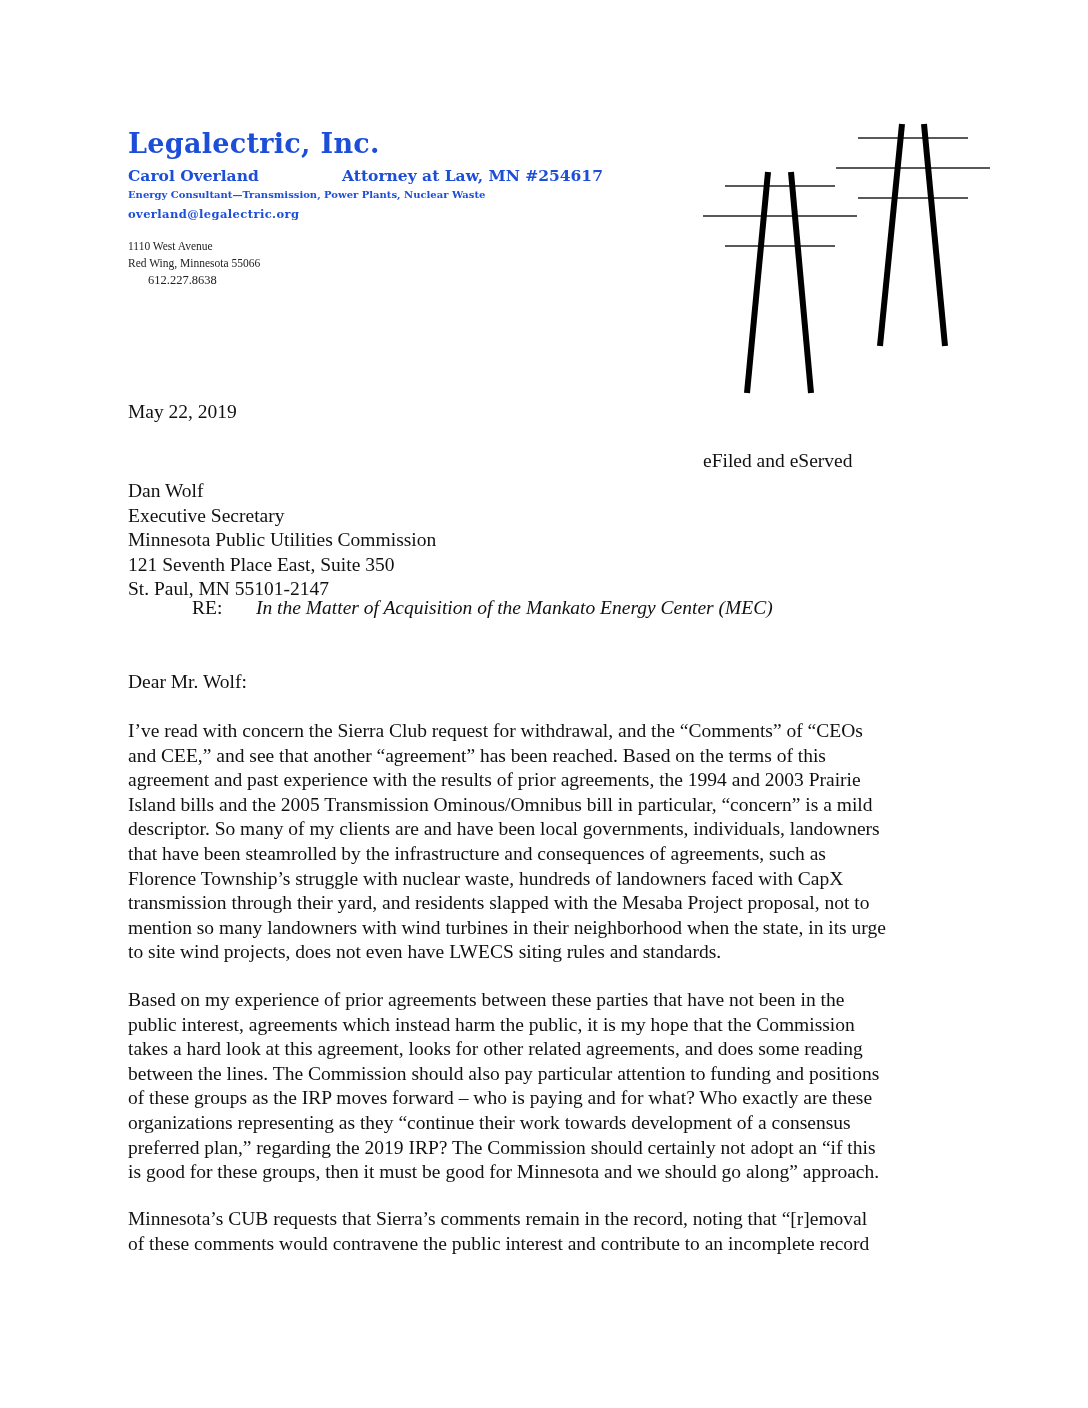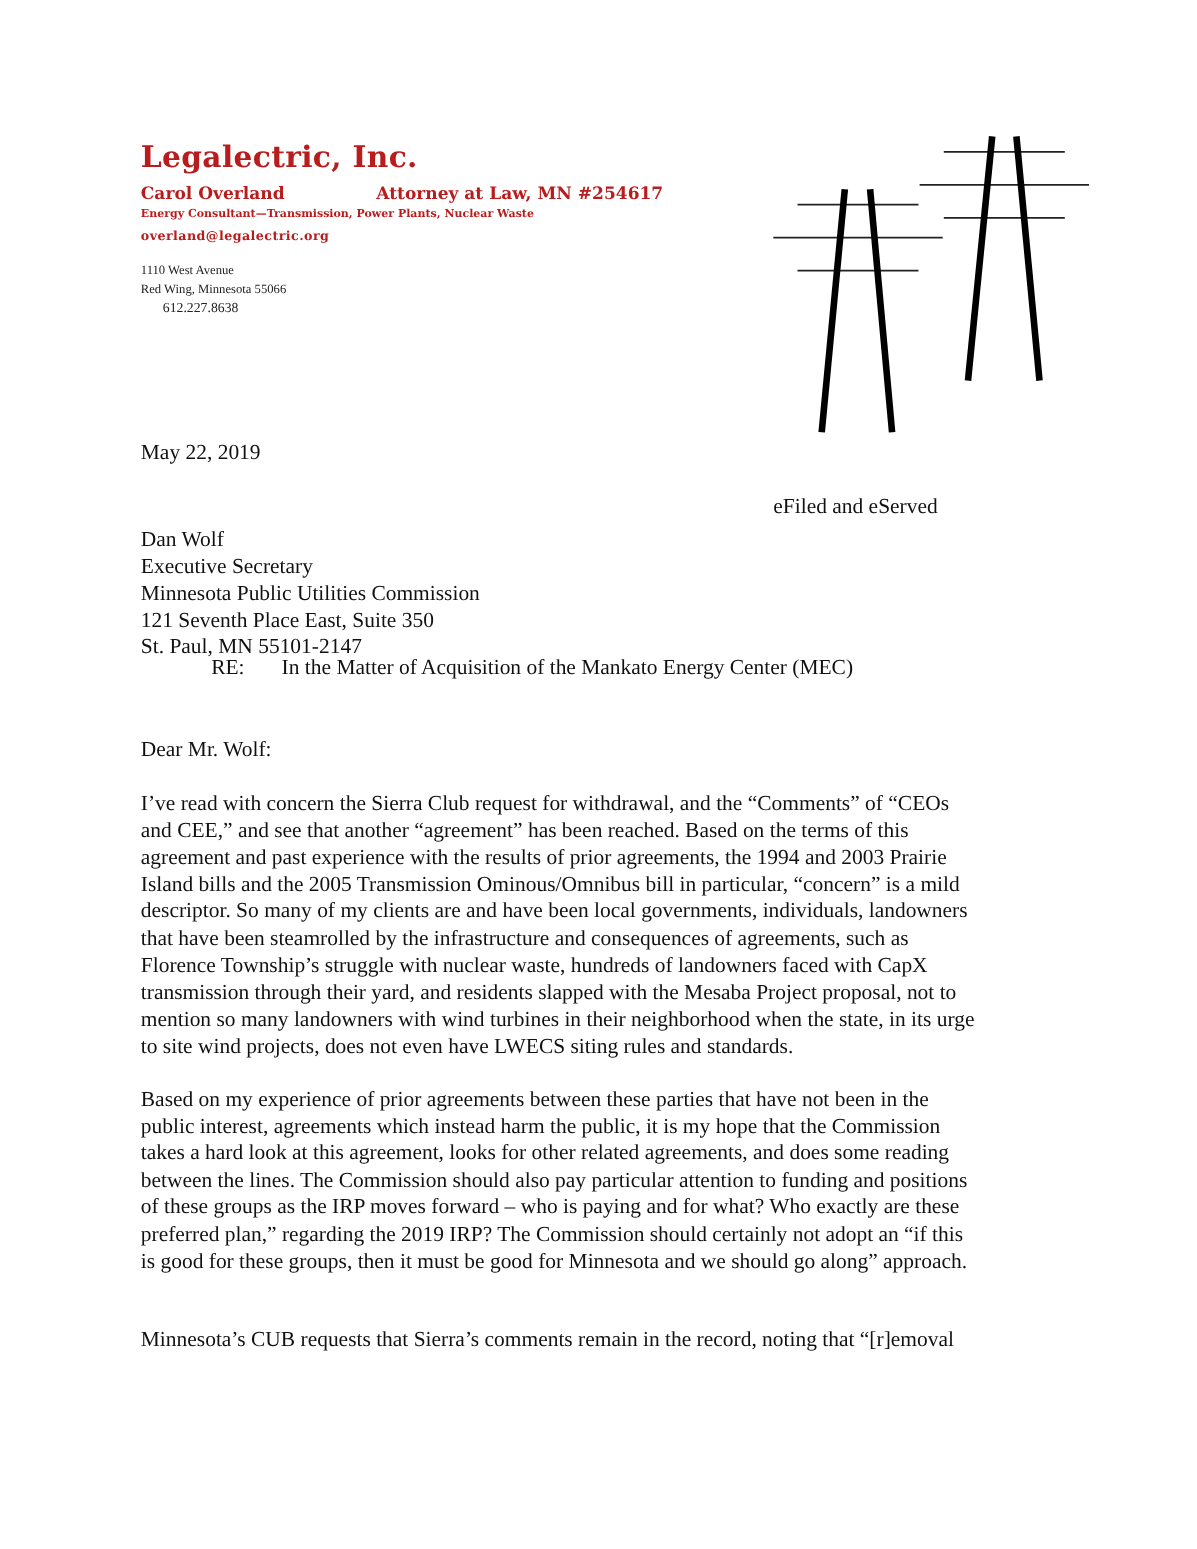--- a/index.html
+++ b/index.html
@@ -1,37 +1,37 @@
 <!DOCTYPE html>
 <html><head>
 <meta charset="utf-8">
 <style>
   html, body { margin: 0; padding: 0; background: #ffffff; }
   body { width: 1088px; height: 1408px; position: relative; overflow: hidden; color: #111; }
   .page { position: absolute; left: 0; top: 0; width: 1088px; height: 1408px; background: #fff; }
 
-  .lh { position: absolute; left: 128px; font-family: "DejaVu Serif", "Liberation Serif", serif; color: #b91c1c; }
+  .lh { position: absolute; left: 128px; font-family: "DejaVu Serif", "Liberation Serif", serif; color: #1d4ed8; }
   .lh-company { top: 128px; font-size: 27px; font-weight: bold; letter-spacing: 0.3px; }
   .lh-name { top: 166px; font-size: 15.5px; font-weight: bold; }
   .lh-title { top: 166px; left: 342px; font-size: 15.5px; font-weight: bold; }
   .lh-role { top: 189px; font-size: 10px; font-weight: bold; }
   .lh-email { top: 207px; font-size: 11.5px; font-weight: bold; letter-spacing: 0.4px; }
   .lh-addr { font-family: "Liberation Serif", serif; font-size: 11.5px; font-weight: normal; color: #222; }
   .lh-addr1 { top: 240px; }
   .lh-addr2 { top: 257px; }
   .lh-addr3 { top: 273px; font-size: 12.5px; margin-left: 20px; }
 
   .logo { position: absolute; left: 0; top: 0; width: 1088px; height: 420px; pointer-events: none; }
 
   .txt { position: absolute; font-family: "Liberation Serif", serif; font-size: 19.5px; line-height: 24.6px; color: #111; white-space: nowrap; }
   .date { left: 128px; top: 400px; }
   .addr-block { left: 128px; top: 449px; margin-top: 30px; }
   .served { left: 703px; top: 449px; }
   .re-label { left: 192px; top: 596px; }
-  .re-lines { left: 256px; top: 596px; }
+  .re-lines { left: 256px; top: 596px; font-style: italic; }
   .salutation { left: 128px; top: 670px; }
   .para { left: 128px; white-space: nowrap; }
   .p1 { top: 719px; }
   .p2 { top: 988px; }
   .p3 { top: 1207px; }
   .line { display: block; }
 </style>
 </head>
 <body>
 
@@ -93,21 +93,23 @@
     <span class="line">mention so many landowners with wind turbines in their neighborhood when the state, in its urge</span>
     <span class="line">to site wind projects, does not even have LWECS siting rules and standards.</span>
   </div>
 
   <div class="txt para p2">
     <span class="line">Based on my experience of prior agreements between these parties that have not been in the</span>
     <span class="line">public interest, agreements which instead harm the public, it is my hope that the Commission</span>
     <span class="line">takes a hard look at this agreement, looks for other related agreements, and does some reading</span>
     <span class="line">between the lines.  The Commission should also pay particular attention to funding and positions</span>
     <span class="line">of these groups as the IRP moves forward – who is paying and for what?  Who exactly are these</span>
+    <span class="line">organizations representing as they “continue their work towards development of a consensus</span>
     <span class="line">preferred plan,” regarding the 2019 IRP?  The Commission should certainly not adopt an “if this</span>
     <span class="line">is good for these groups, then it must be good for Minnesota and we should go along”  approach.</span>
   </div>
 
   <div class="txt para p3">
     <span class="line">Minnesota’s CUB requests that Sierra’s comments remain in the record, noting that “[r]emoval</span>
+    <span class="line">of these comments would contravene the public interest and contribute to an  incomplete record</span>
   </div>
 
 </div>
 
 </body></html>

